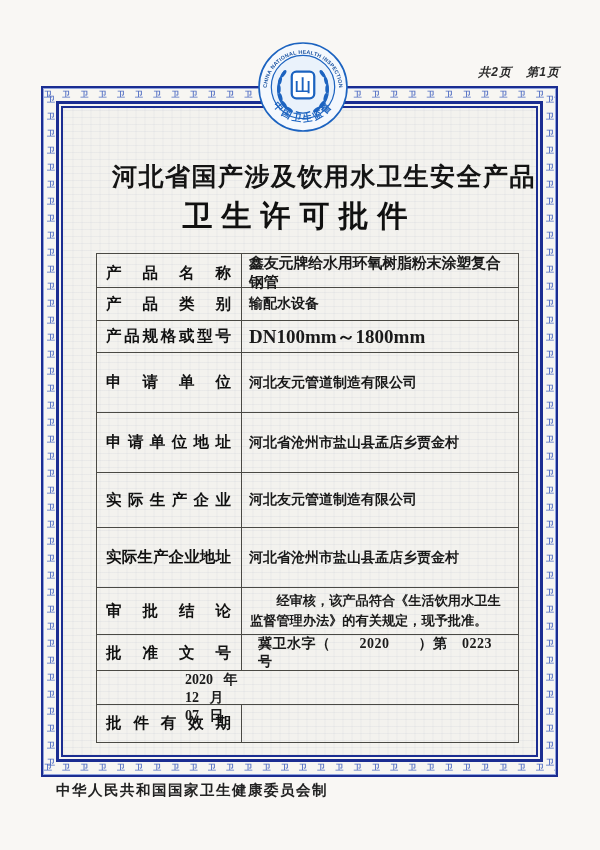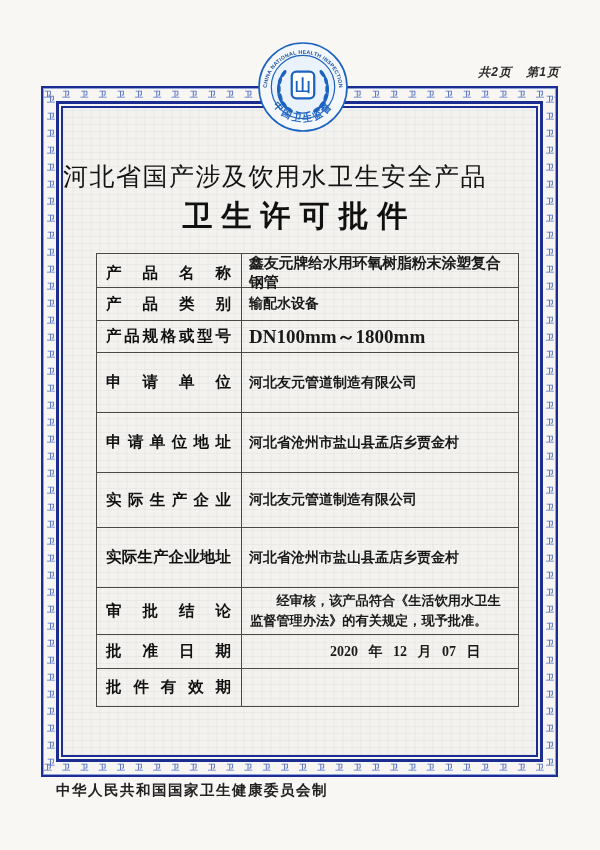--- a/index.html
+++ b/index.html
@@ -49,22 +49,22 @@
     position:absolute;inset:0;
     background-color:#f3f2ee;
     background-image:
       repeating-linear-gradient(0deg, rgba(150,160,185,0.10) 0 1px, transparent 1px 7px),
       repeating-linear-gradient(90deg, rgba(150,160,185,0.05) 0 2px, transparent 2px 9px);
   }
   
   .emblem{position:absolute;left:258px;top:42px;width:90px;height:90px;z-index:5;}
   
   .title1{
-    position:absolute;top:52px;left:0;width:100%;text-align:left;
-    font-size:25px;font-weight:400;letter-spacing:1.5px;color:#141414;
+    position:absolute;top:52px;left:0;width:100%;text-align:right;
+    font-size:25px;font-weight:700;letter-spacing:1.5px;color:#141414;
   }
   .title2{
     position:absolute;top:88px;left:0;width:100%;text-align:center;
     font-size:30px;font-weight:800;letter-spacing:9px;color:#101010;
     font-family:"Liberation Serif","DejaVu Serif",serif;
   }
   
   .cert-table{
     position:absolute;left:33px;top:145px;width:423px;
     border:1px solid #4a4944;box-sizing:border-box;background:transparent;
@@ -163,24 +163,27 @@
                 <span>实际生产企业地址</span>
               </div>
             <div class="cell value">河北省沧州市盐山县孟店乡贾金村</div>
           </div>
           <div class="row r7">
             <div class="cell label">
                 <span>审批结论</span>
               </div>
             <div class="cell value">经审核，该产品符合《生活饮用水卫生监督管理办法》的有关规定，现予批准。</div>
           </div>
+          <div class="row r8">
+            <div class="cell label">
+                <span>批准文号</span>
+              </div>
+            <div class="cell value">冀卫水字（　　2020　　）第　0223　号</div>
+          </div>
           <div class="row r9">
-            <div class="cell label">
-                <span>批准日期</span>
-              </div>
             <div class="cell value">2020 年 12 月 07 日</div>
           </div>
           <div class="row r10">
             <div class="cell label">
                 <span>批件有效期</span>
               </div>
           </div>
 
         </div>
       </div>

